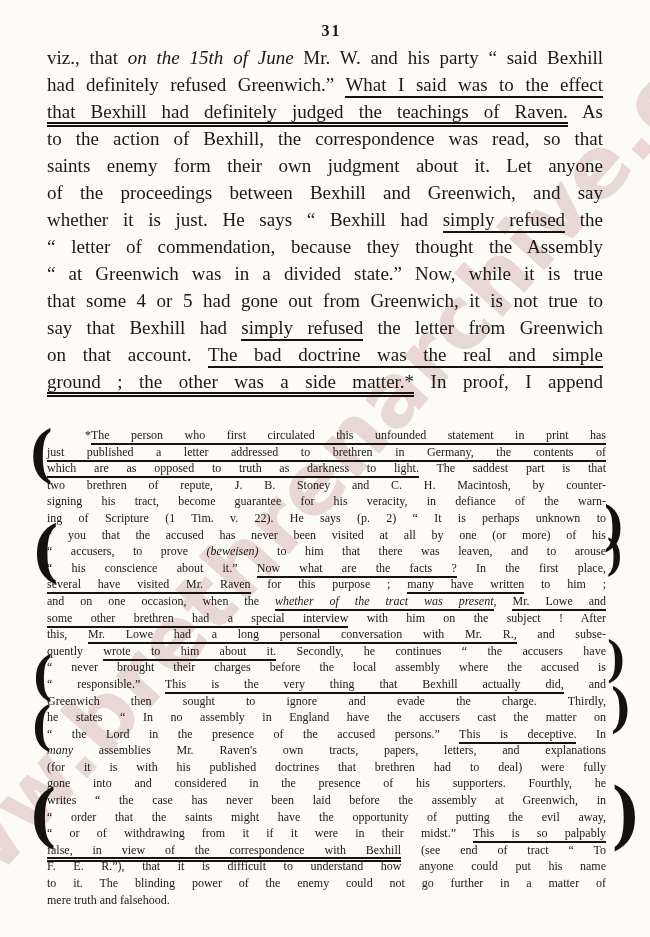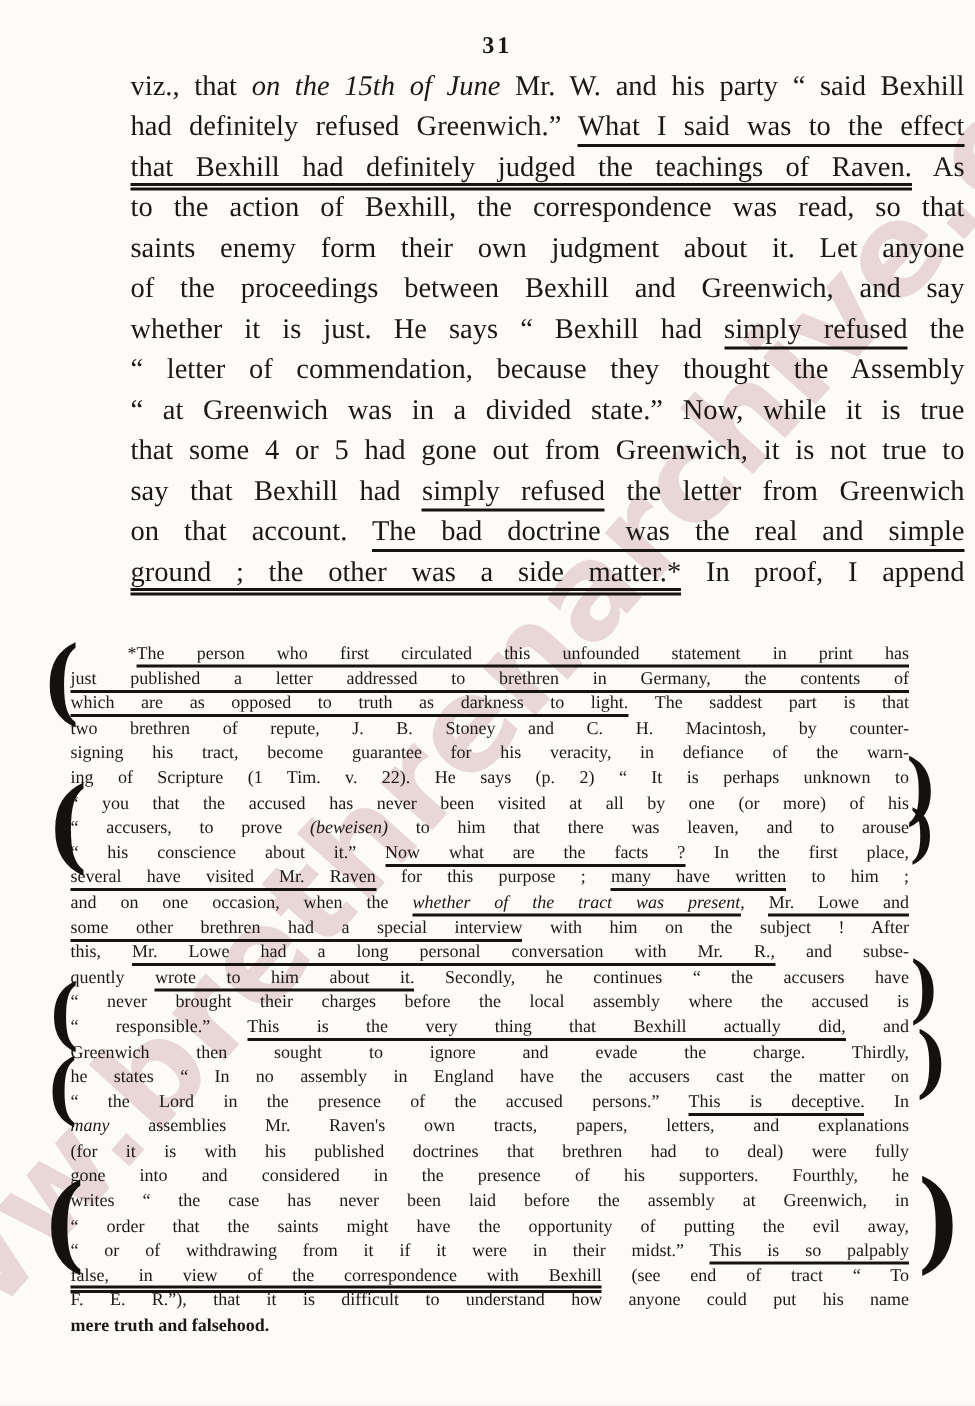--- a/index.html
+++ b/index.html
@@ -14,30 +14,30 @@
     font-size:16px;letter-spacing:2px;font-weight:bold;padding-left:13px;
   }
   .watermark{
     position:absolute;left:50%;top:50%;
     font-family:"DejaVu Sans","Liberation Sans",sans-serif;
     font-weight:bold;font-size:86px;white-space:nowrap;
     letter-spacing:1px;pointer-events:none;z-index:0;
   }
   .main-text{
     position:absolute;top:44px;left:47px;width:556px;
-    font-size:19px;line-height:27px;z-index:1;margin-left:40px;
+    font-size:19px;line-height:27px;z-index:1;
   }
   .footnote{
     position:absolute;top:427px;left:47px;width:559px;
     font-size:12px;line-height:16.6px;z-index:1;
   }
   .tline{text-align:justify;text-align-last:justify;}
   .main-text .tline{height:27px;}
   .footnote .tline{height:16.6px;}
-  .tline.nojust{text-align-last:left;font-weight:bold;}
+  .tline.nojust{text-align-last:left;}
   .it{font-style:italic;}
   .u{border-bottom:2.5px solid #17130e;padding-bottom:1px;}
   .u2{border-bottom:5px double #17130e;padding-bottom:0px;}
   .marks{position:absolute;left:0;top:0;width:100%;height:100%;z-index:2;pointer-events:none;}
   .pmark{
     position:absolute;font-family:"DejaVu Serif",serif;font-weight:bold;
     color:#14110e;transform:scaleX(0.85);
   }
 </style>
 </head>
@@ -82,20 +82,21 @@
       <div class="tline"><span>he states “ In no assembly in England have the accusers cast the matter on</span></div>
       <div class="tline"><span>“ the Lord in the presence of the accused persons.”  </span><span class="u">This is deceptive.</span><span>  In</span></div>
       <div class="tline"><span class="it">many</span><span> assemblies Mr. Raven's own tracts, papers, letters, and explanations</span></div>
       <div class="tline"><span>(for it is with his published doctrines that brethren had to deal) were fully</span></div>
       <div class="tline"><span>gone into and considered in the presence of his supporters.  Fourthly, he</span></div>
       <div class="tline"><span>writes “ the case has never been laid before the assembly at Greenwich, in</span></div>
       <div class="tline"><span>“ order that the saints might have the opportunity of putting the evil away,</span></div>
       <div class="tline"><span>“ or of withdrawing from it if it were in their midst.”  </span><span class="u">This is so palpably</span></div>
       <div class="tline"><span class="u2">false, in view of the correspondence with Bexhill</span><span> (see end of tract “ To</span></div>
       <div class="tline"><span>F. E. R.”), that it is difficult to understand how anyone could put his name</span></div>
+      <div class="tline"><span>to it.  The blinding power of the enemy could not go further in a matter of</span></div>
       <div class="tline nojust"><span>mere truth and falsehood.</span></div>
     </div>
   <div class="marks" id="marks">
       <span class="pmark" style="left: 26px; top: 430px; font-size: 62px; line-height: 48px;">(</span>
       <span class="pmark" style="left: 602px; top: 506px; font-size: 52px; line-height: 40px;">)</span>
       <span class="pmark" style="left: 605px; top: 540px; font-size: 42px; line-height: 32px;">)</span>
       <span class="pmark" style="left: 29px; top: 524px; font-size: 68px; line-height: 52px;">(</span>
       <span class="pmark" style="left: 605px; top: 640px; font-size: 49px; line-height: 38px;">)</span>
       <span class="pmark" style="left: 30px; top: 656px; font-size: 52px; line-height: 40px;">(</span>
       <span class="pmark" style="left: 609px; top: 688px; font-size: 52px; line-height: 40px;">)</span>

